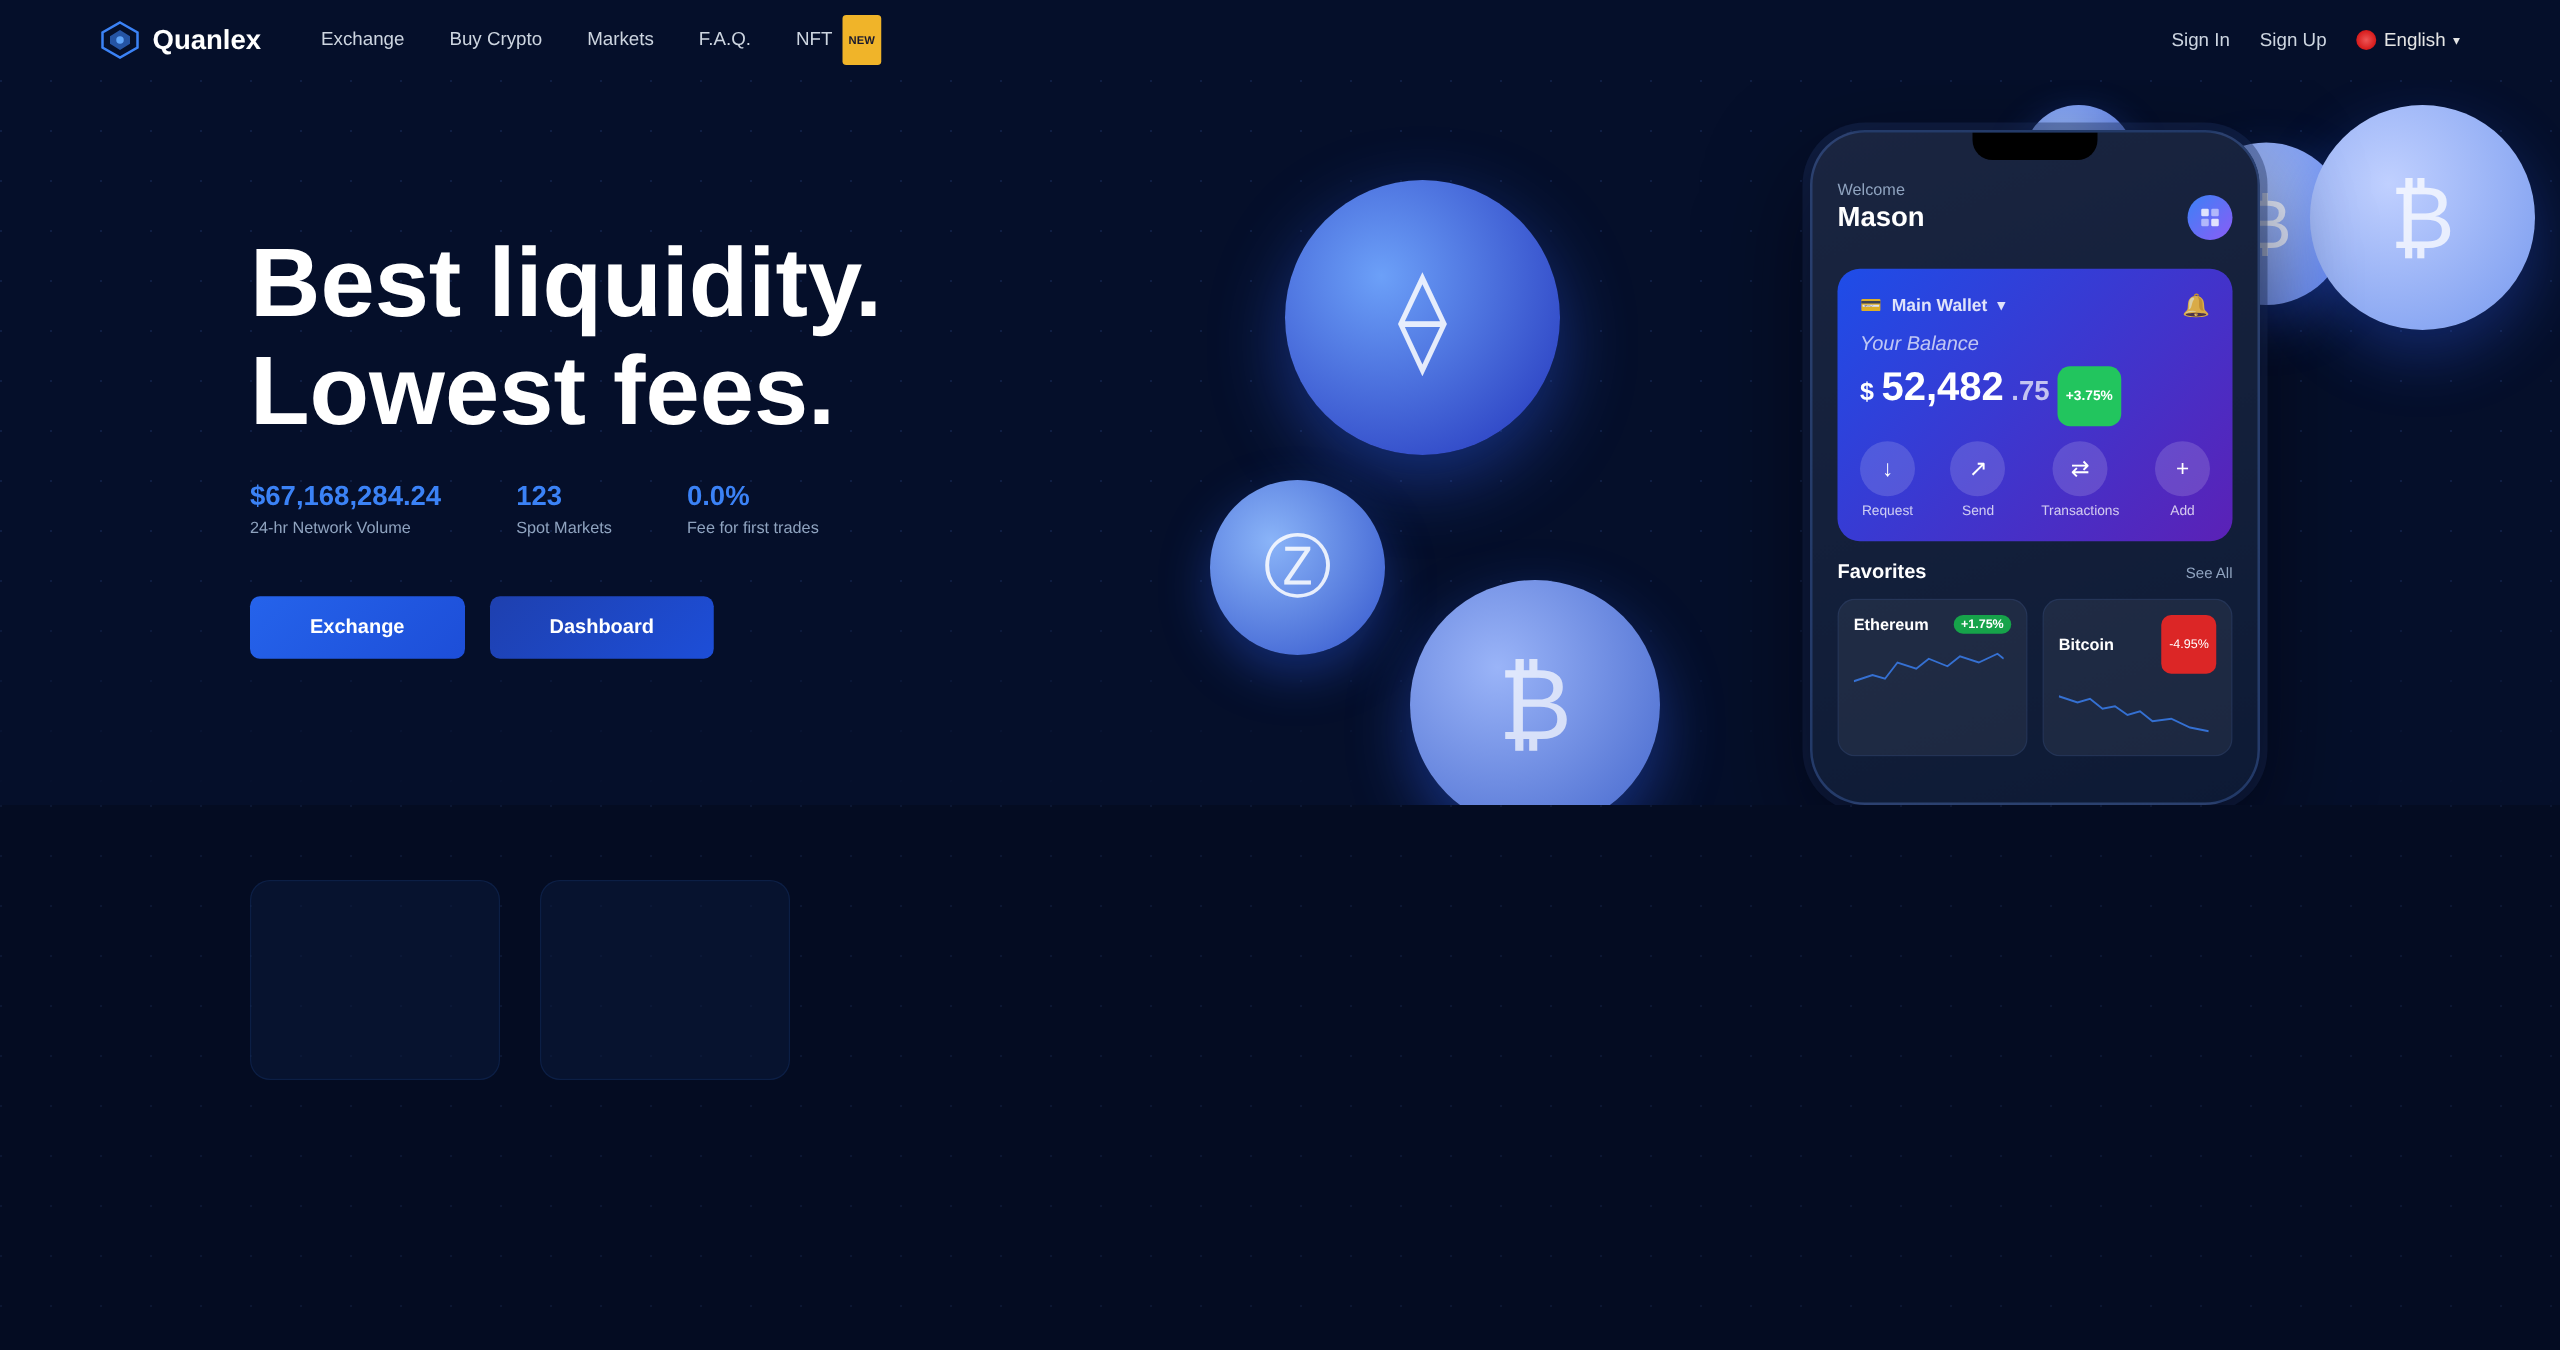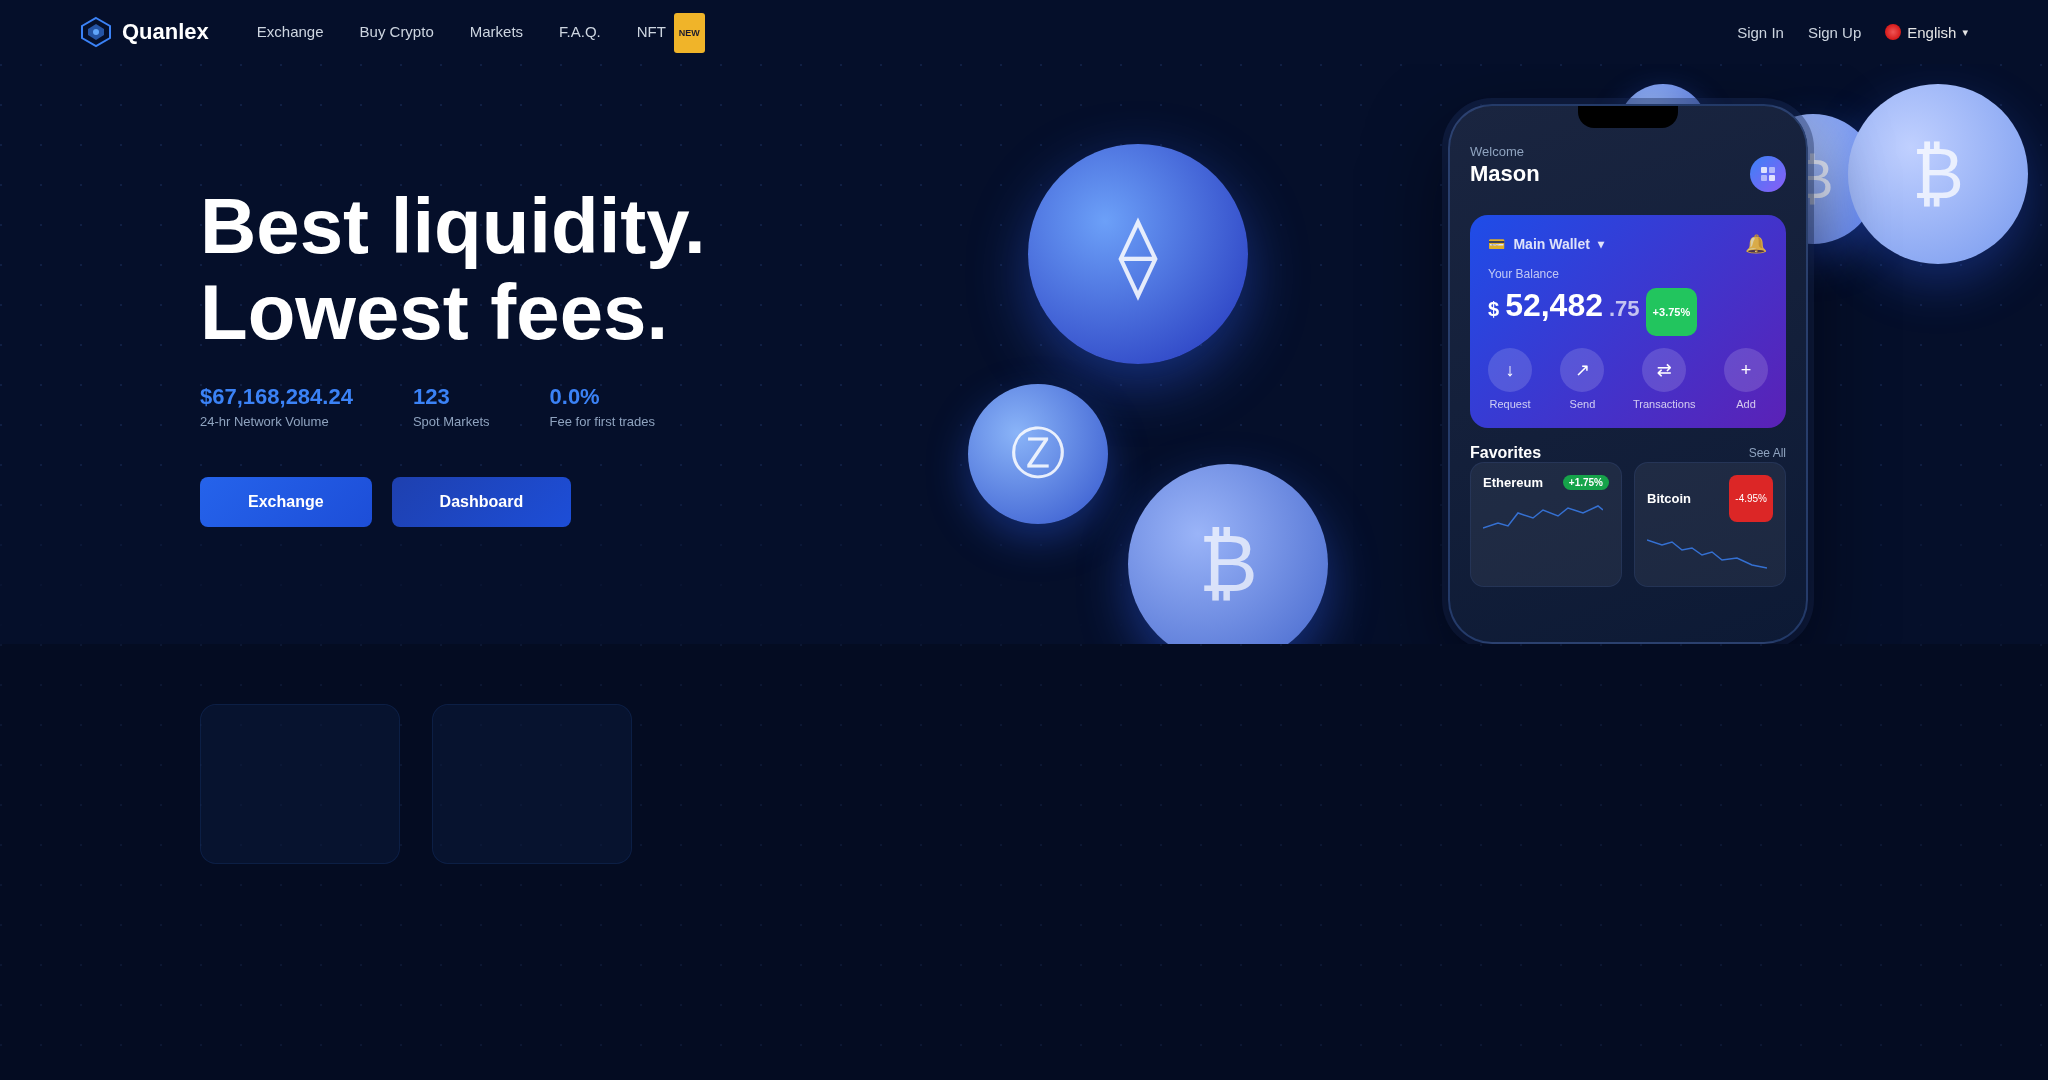--- a/index.html
+++ b/index.html
@@ -384,22 +384,23 @@
     }
     .wallet-dropdown {
       font-size: 12px;
     }
     .wallet-bell {
       font-size: 18px;
       color: rgba(255,255,255,0.8);
     }
     .balance-label {
       color: rgba(255,255,255,0.7);
-      font-size: 12px;
+      font-size: 16px;
       margin-bottom: 6px;
+      font-style: italic;
     }
     .balance-amount {
       display: flex;
       align-items: baseline;
       gap: 6px;
       margin-bottom: 8px;
     }
     .balance-dollar {
       font-size: 20px;
       font-weight: 600;
@@ -450,20 +451,21 @@
     .wallet-action-label {
       font-size: 11px;
       color: rgba(255,255,255,0.75);
     }
 
     
     .favorites-header {
       display: flex;
       justify-content: space-between;
       align-items: center;
+      margin-bottom: 12px;
     }
     .favorites-title {
       font-size: 16px;
       font-weight: 700;
       color: #fff;
     }
     .see-all {
       font-size: 12px;
       color: #8fa3bf;
       cursor: pointer;

